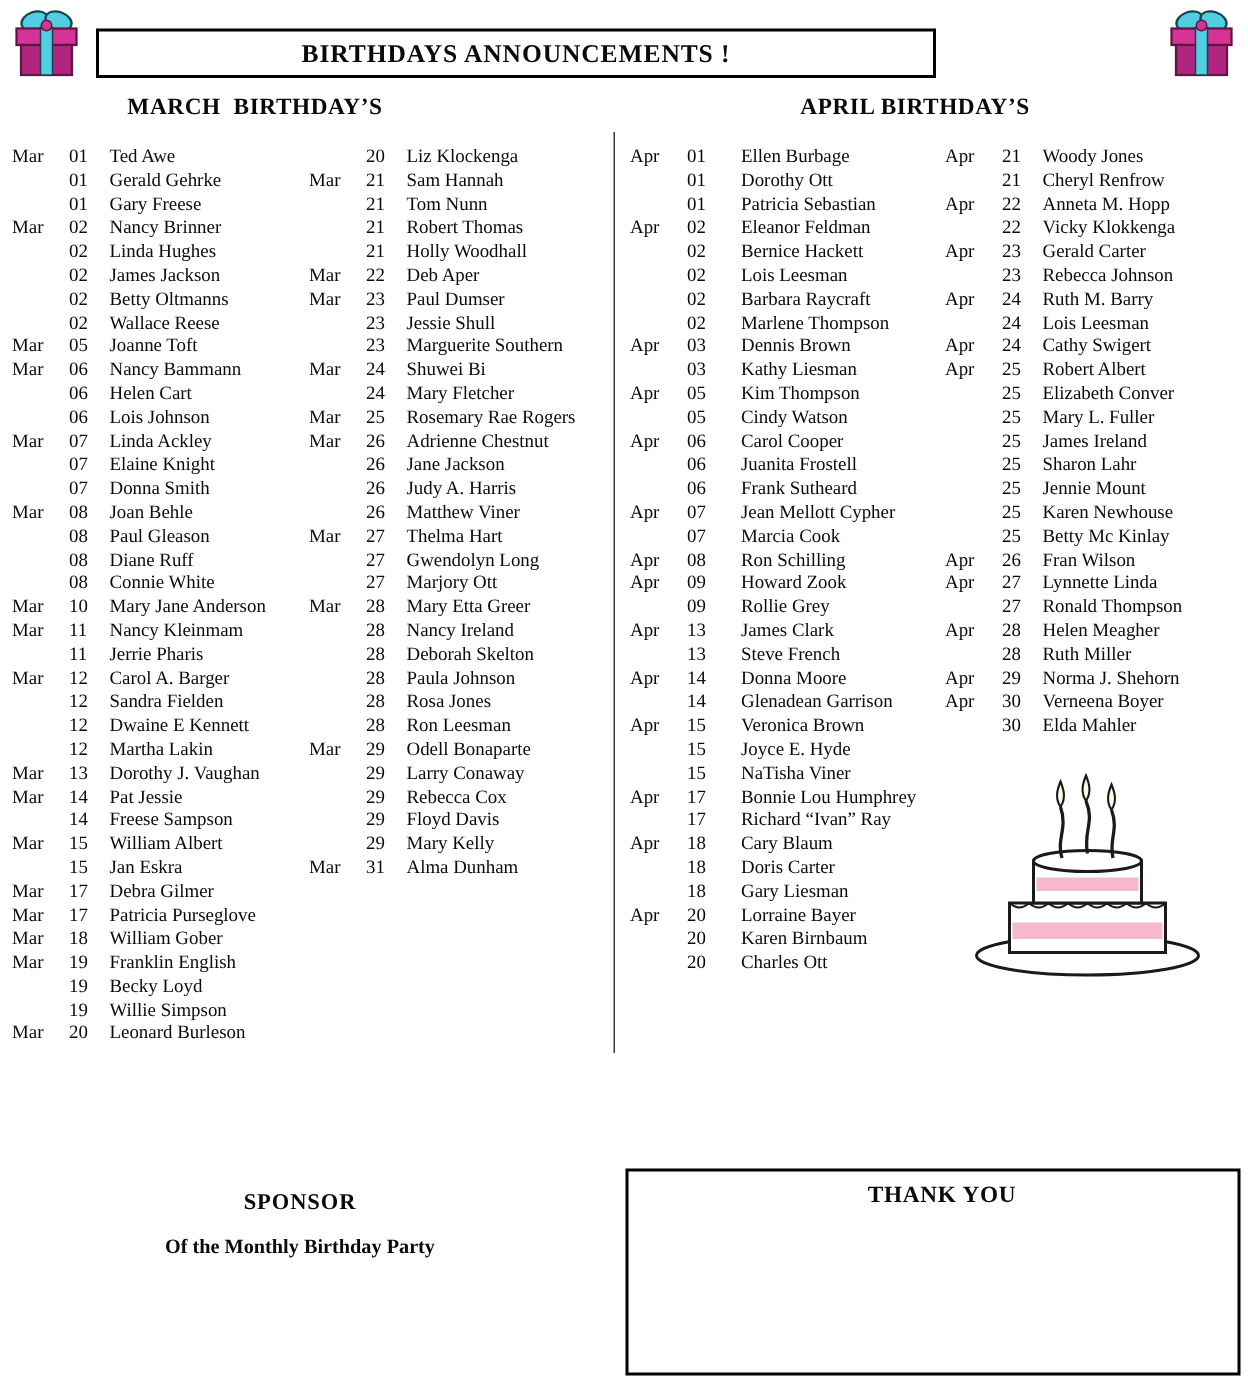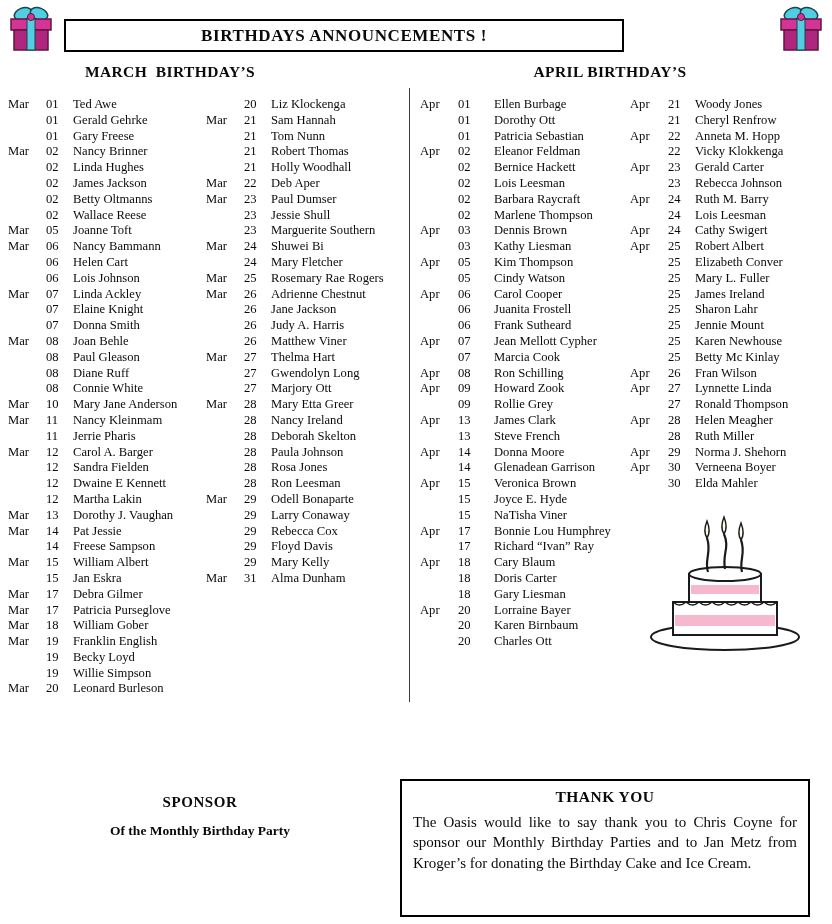--- a/index.html
+++ b/index.html
@@ -50,24 +50,24 @@
   .wide-day .row .day { width: 36px; }
   .row .nm  { flex: 1; }
 
   .cake { position: absolute; left: 645px; top: 490px; width: 160px; height: 168px; }
 
   .sponsor { position: absolute; left: 0; top: 794px; width: 400px; text-align: center; }
   .sponsor-title { font-weight: bold; font-size: 15px; letter-spacing: 0.6px; }
   .sponsor-sub   { font-weight: bold; font-size: 13.5px; margin-top: 12px; }
 
   .thanks {
-    position: absolute; left: 400px; top: 779px;
+    position: absolute; left: 417px; top: 779px;
     width: 410px; height: 138px;
     border: 2px solid #000;
-    padding: 7px 11px 6px 11px;
+    padding: 7px 11px 6px 23px;
     background: #fff;
   }
   .thanks-title { text-align: center; font-weight: bold; font-size: 15.5px; letter-spacing: 0.5px; margin-bottom: 6px; }
   .thanks-body  { font-size: 15px; line-height: 1.36; text-align: justify; }
 </style>
 </head>
 <body>
 
 <div class="gift left">
   <svg viewBox="0 0 46 50" width="46" height="50">
@@ -781,14 +781,13 @@
   </svg>
 </div>
 
 <div class="sponsor">
   <div class="sponsor-title">SPONSOR</div>
   <div class="sponsor-sub">Of the Monthly Birthday Party</div>
 </div>
 
 <div class="thanks">
   <div class="thanks-title">THANK YOU</div>
-  <div class="thanks-body">The Oasis would like to say thank you to Chris Coyne for sponsor our Monthly Birthday Parties and to Jan Metz from Kroger’s for donating the Birthday Cake and Ice Cream.</div>
 </div>
 
 </body></html>

